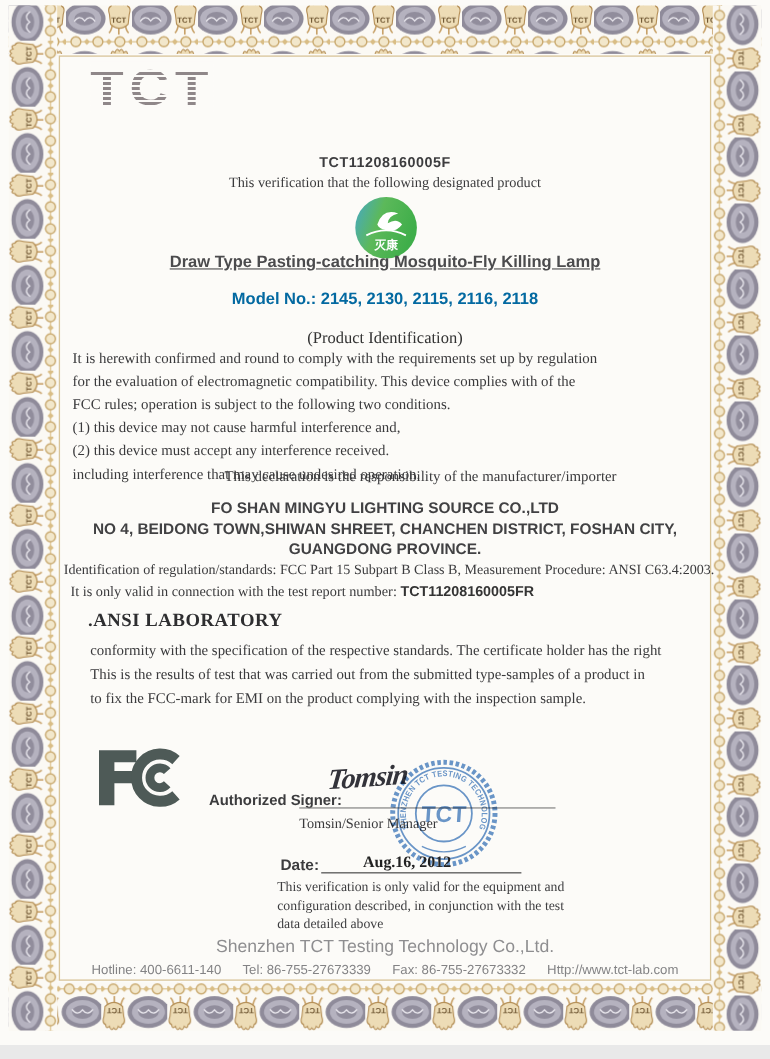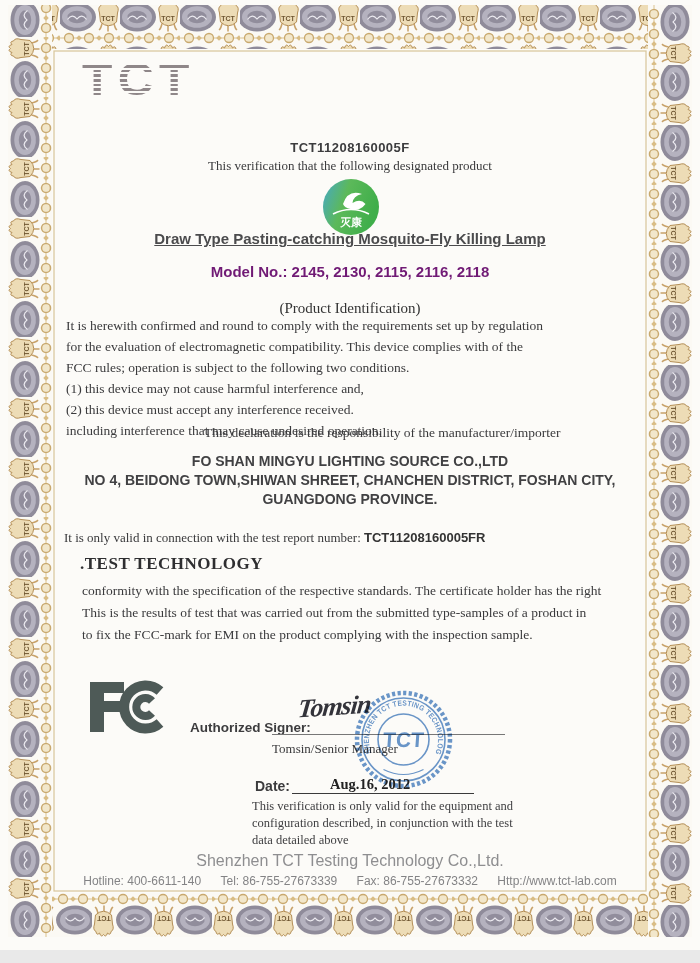--- a/index.html
+++ b/index.html
@@ -12,21 +12,21 @@
   .border-svg{position:absolute;left:0;top:0;}
 
   .brand{left:82px;top:56px;font-size:46px;font-weight:bold;color:#8f8789;
          letter-spacing:5px;transform:scaleX(1.08);transform-origin:left top;line-height:1;}
   .brand::after{content:'';position:absolute;inset:0;
          background:repeating-linear-gradient(180deg,rgba(252,251,248,0) 0 2.6px,#fcfbf8 2.6px 4.6px);}
   .title{top:103px;font-size:27px;font-weight:bold;color:#262626;letter-spacing:1px;}
   .certno{top:140px;font-size:13px;font-weight:bold;color:#3c3c3e;letter-spacing:.5px;}
   .intro{top:158px;font-size:13px;}
   .pname{top:230px;font-size:15px;font-weight:bold;color:#4b4b4d;text-decoration:underline;}
-  .pmodel{top:263px;font-size:15px;font-weight:bold;color:#701a75;}
+  .pmodel{top:263px;font-size:15px;font-weight:bold;color:#0369a1;}
   .pid-h{top:300px;font-size:15px;color:#333;}
   .bodytxt{left:66px;right:58px;top:315px;font-size:13.5px;line-height:21px;}
   .decl{left:204px;top:425px;font-size:13.5px;}
   .co1{top:453px;font-size:14px;font-weight:bold;color:#414143;}
   .co2{top:472px;font-size:14px;font-weight:bold;color:#414143;}
   .co3{top:491px;font-size:14px;font-weight:bold;color:#414143;}
   .reg{left:58px;top:511px;font-size:12.8px;}
   .rep{left:64px;top:530px;font-size:13px;}
   .rep .num{font-family:"Liberation Sans","DejaVu Sans",sans-serif;font-weight:bold;font-size:13px;color:#333;}
   .lab-h{left:80px;top:554px;font-size:17px;font-weight:bold;color:#2e2e30;letter-spacing:.5px;}
@@ -106,23 +106,24 @@
     <div>(1)  this device may not cause harmful interference and,</div>
     <div>(2)  this device must accept any interference received.</div>
     <div>including interference that may cause undesired operation.</div>
   </div>
   <div class="abs ser decl">This declaration is the responsibility of the manufacturer/importer</div>
 
   <div class="abs san cen co1">FO SHAN MINGYU LIGHTING SOURCE CO.,LTD</div>
   <div class="abs san cen co2">NO 4, BEIDONG TOWN,SHIWAN SHREET, CHANCHEN DISTRICT, FOSHAN CITY,</div>
   <div class="abs san cen co3">GUANGDONG PROVINCE.</div>
 
+  <div class="abs ser reg">Identification of regulation/standards: FCC Part 15 Subpart B Class B, Measurement Procedure: ANSI C63.4:2003.</div>
   <div class="abs ser rep"><span>It is only valid in connection with the test report number: </span><span class="num">TCT11208160005FR</span></div>
 
-  <div class="abs ser lab-h">.TEST TECHNOLOGY</div>
+  <div class="abs ser lab-h">.ANSI LABORATORY</div>
   <div class="abs ser labtxt">
     <div>conformity with the specification of the respective standards. The certificate holder has the right</div>
     <div>This is the results of test that was carried out from the submitted type-samples of a product in</div>
     <div>to fix the FCC-mark for EMI on the product complying with the inspection sample.</div>
   </div>
 
   <svg class="abs" style="left:84px;top:676px;" width="92" height="62" viewBox="0 0 92 62">
     <path d="M6 6 H40 V17 H20 V25 H36 V36 H20 V56 H6 Z" fill="#4e5a57"></path>
     <path d="M76 15 A21.5 21.5 0 1 0 76 47" fill="none" stroke="#4e5a57" stroke-width="10"></path>
     <path d="M68 25 A9 9 0 1 0 68 37" fill="none" stroke="#4e5a57" stroke-width="8"></path>

